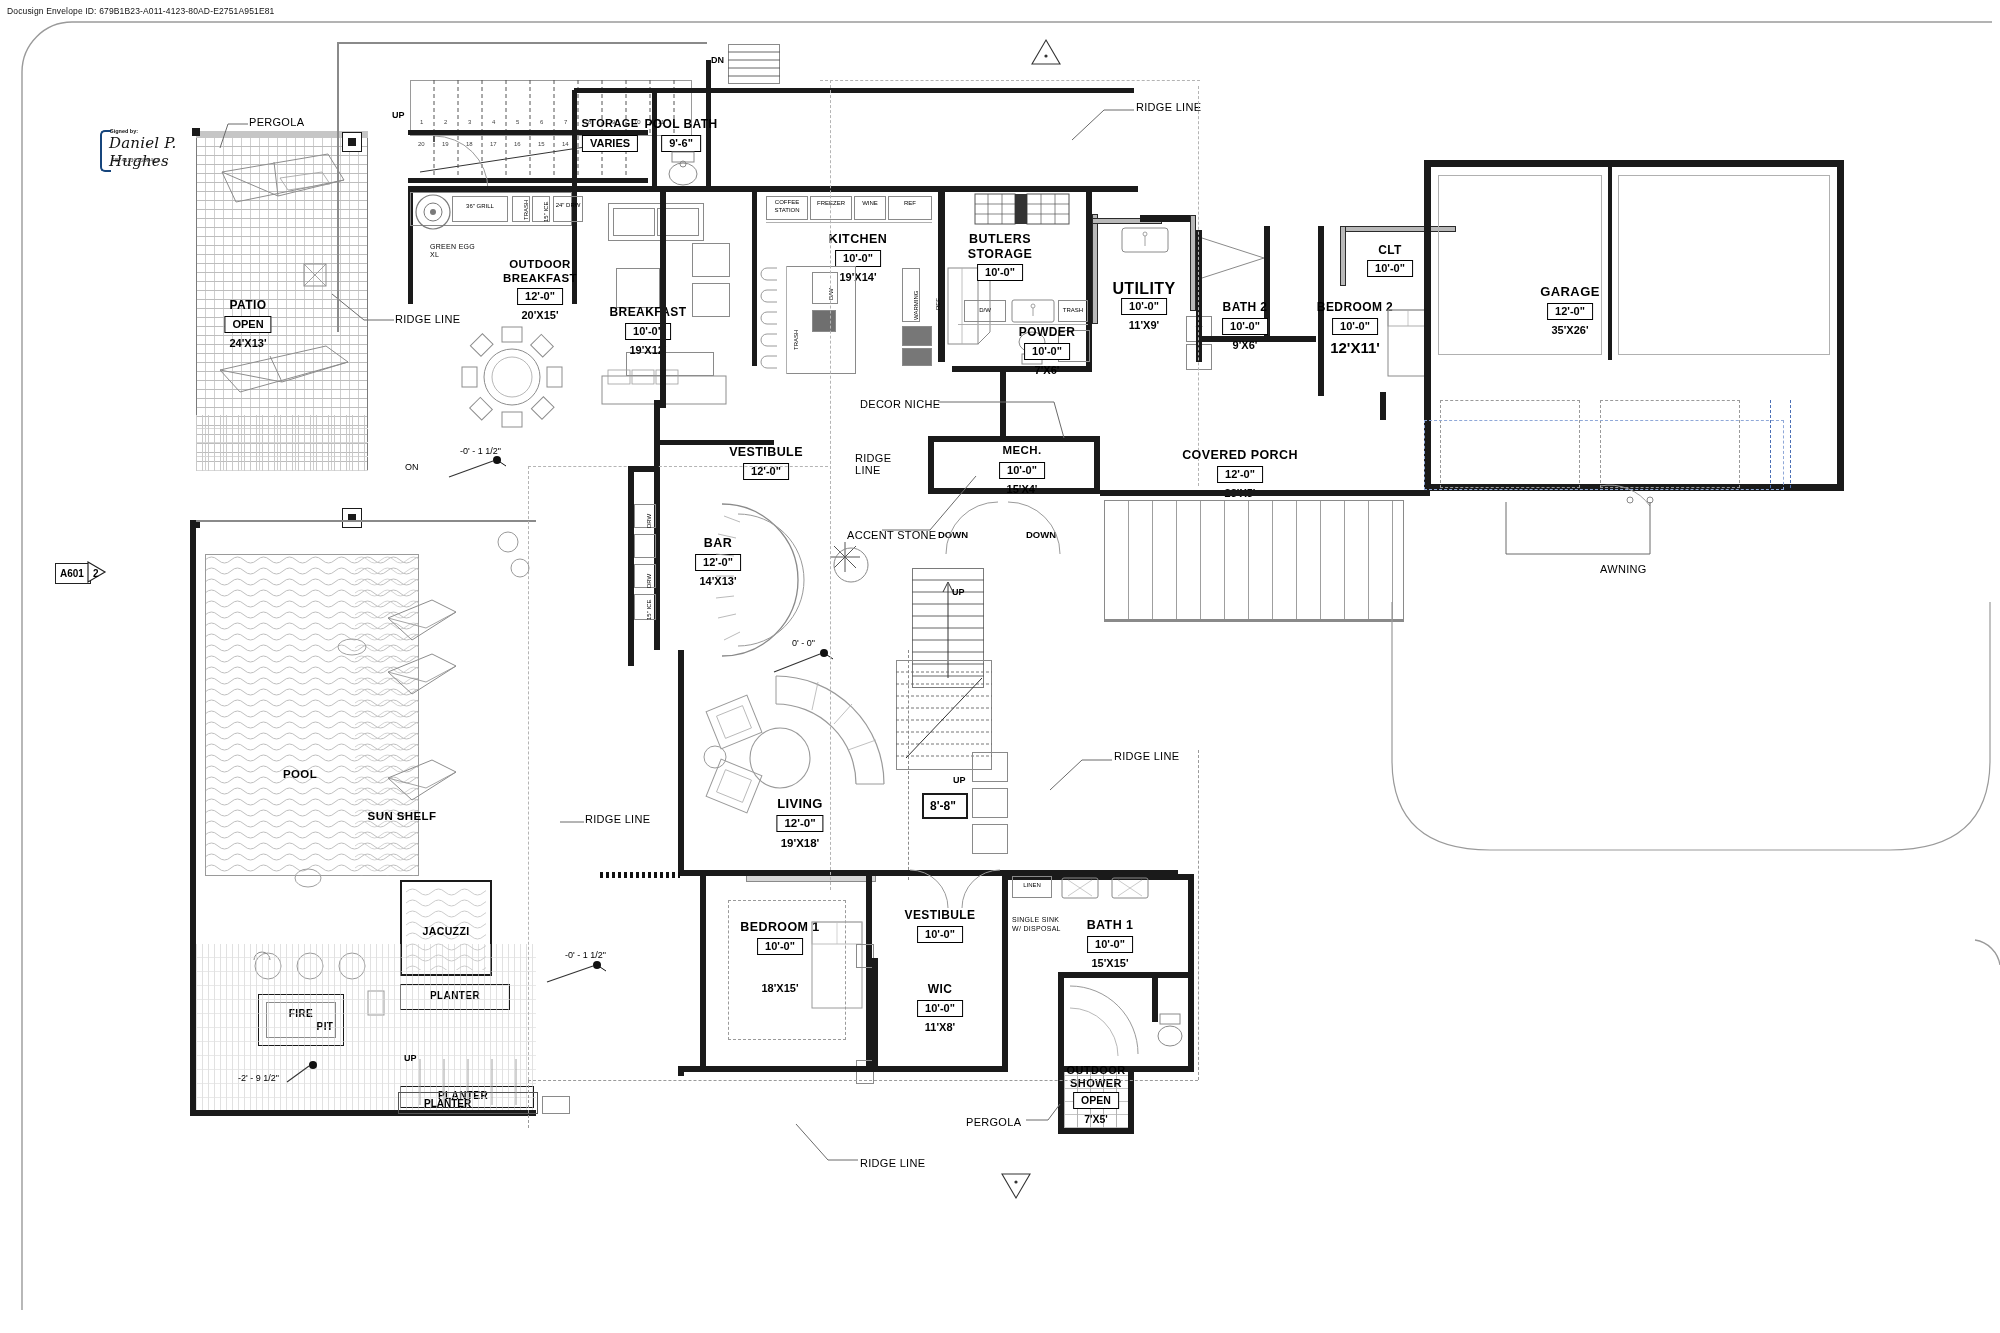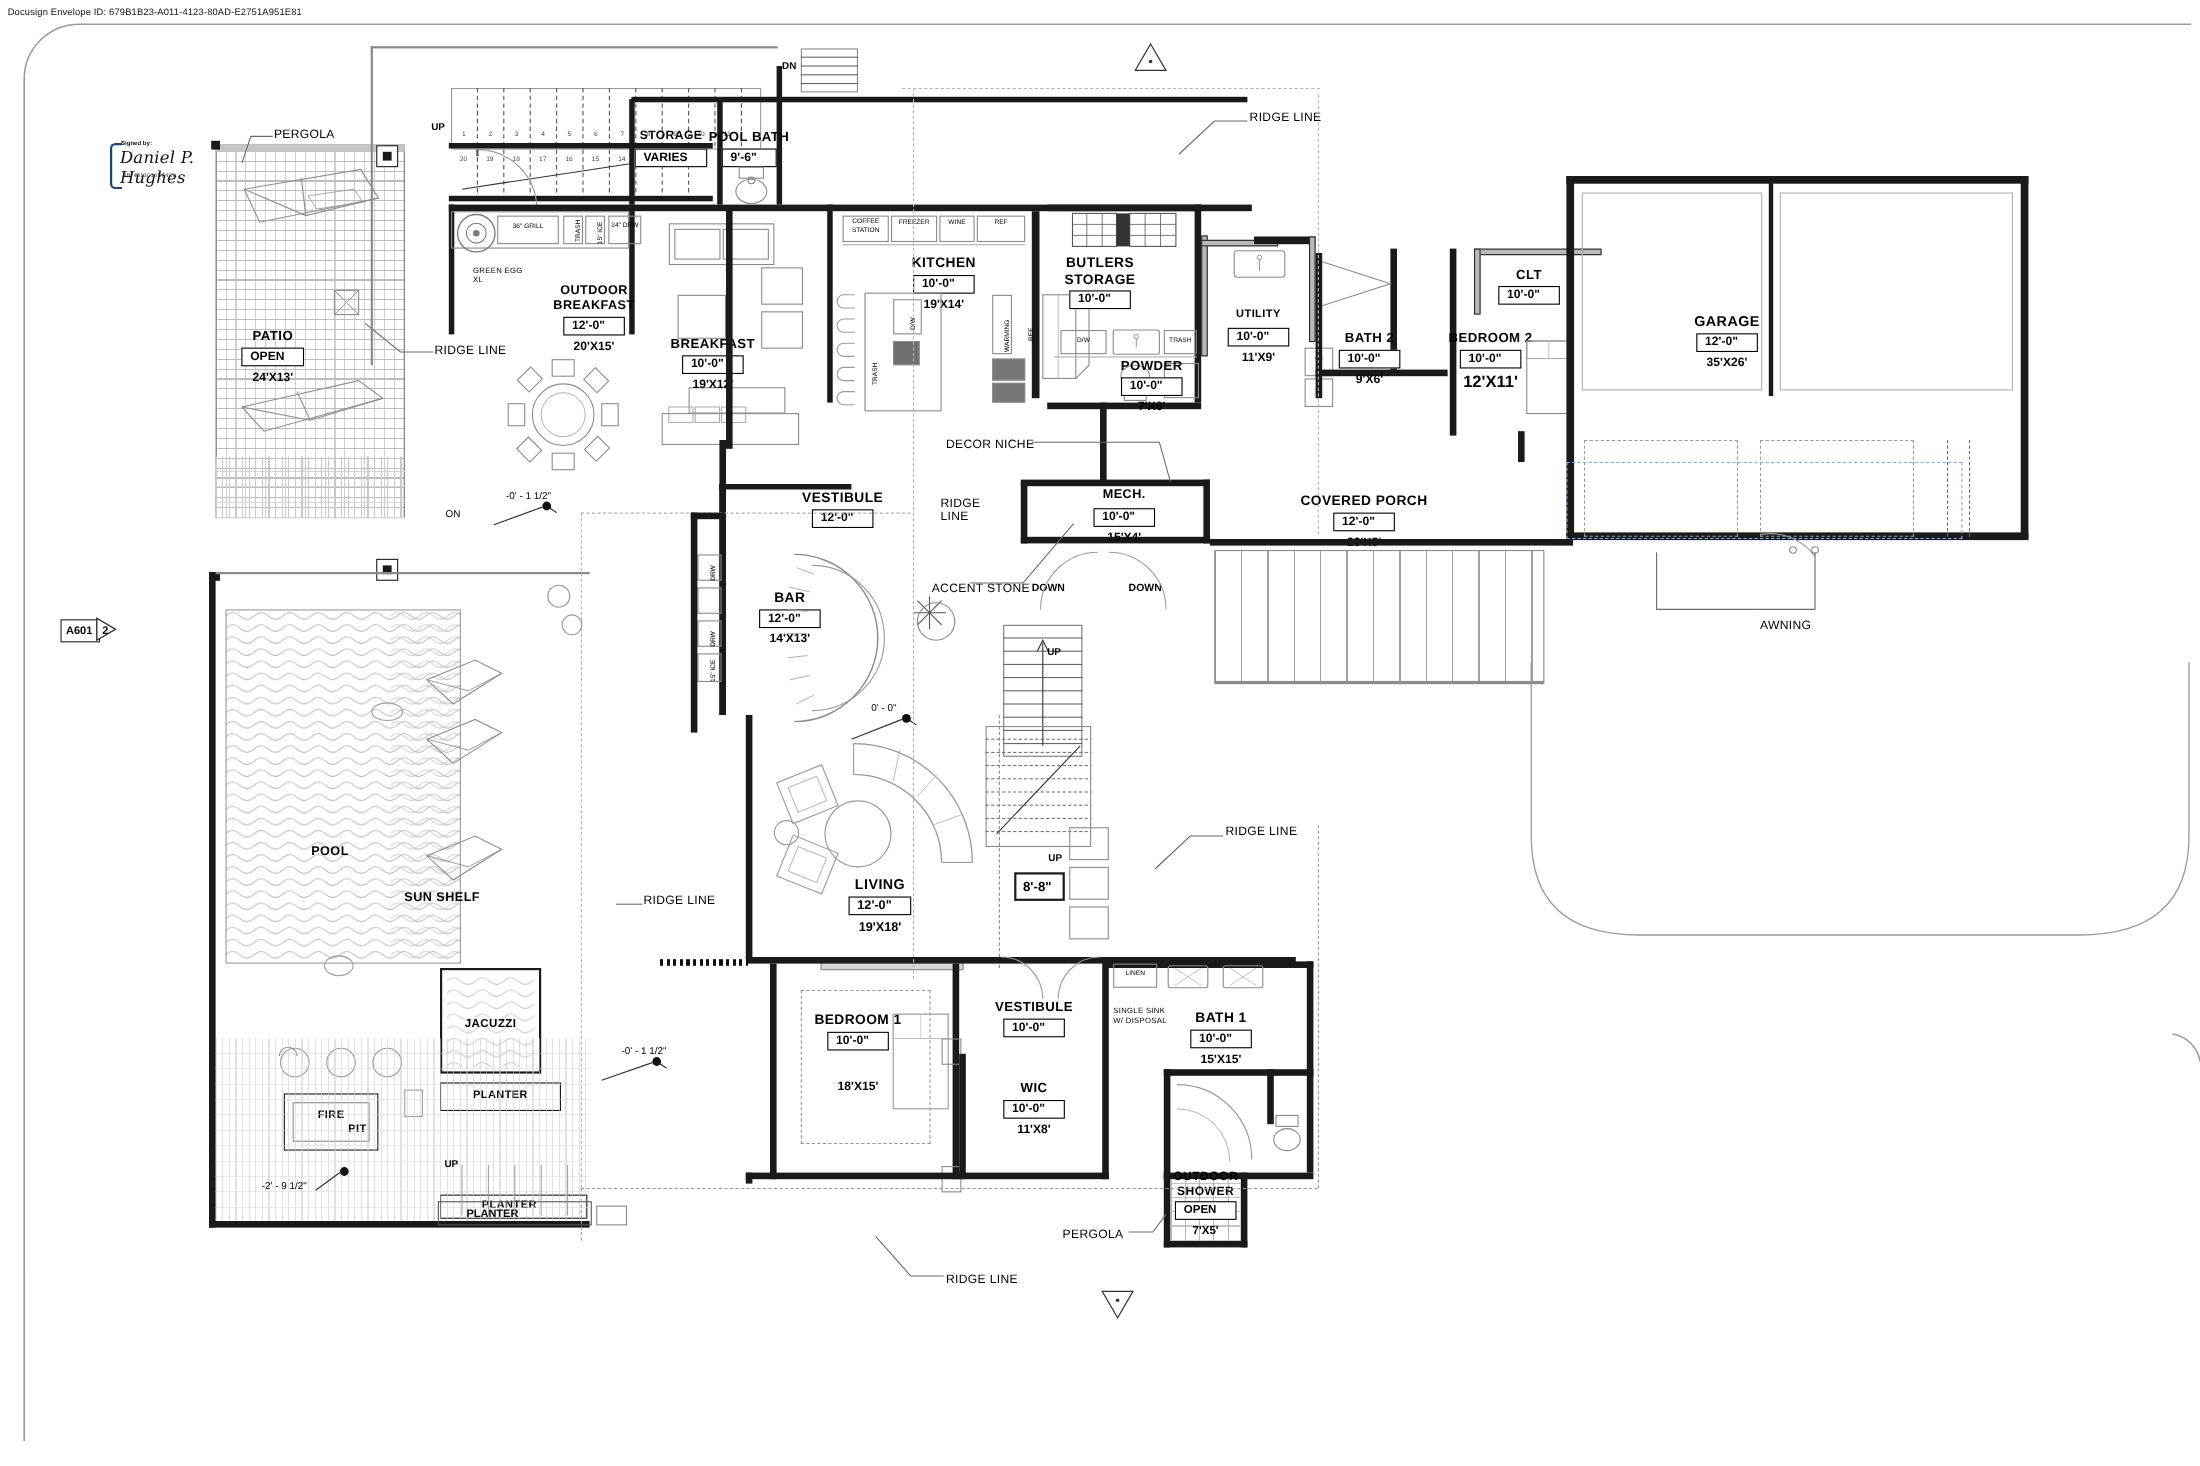--- a/index.html
+++ b/index.html
@@ -6,21 +6,21 @@
   body{width:2000px;height:1333px;overflow:hidden;
        font-family:"Liberation Sans",sans-serif;color:#000;}
   #sheet{position:relative;width:2000px;height:1333px;background:#fff;}
 
   
   .abs{position:absolute;}
   .txt{position:absolute;white-space:nowrap;}
   .rmName{position:absolute;white-space:nowrap;font-weight:bold;
           letter-spacing:.4px;text-align:center;transform:translateX(-50%);}
   .rmTag{position:absolute;transform:translateX(-50%);
-         border:1.4px solid #000;background:#fff;padding:1px 17px 2px 7px;
+         border:1.4px solid #000;background:#fff;padding:1px 7px 2px 7px;
          font-weight:bold;white-space:nowrap;text-align:right;}
   .rmDim{position:absolute;transform:translateX(-50%);font-weight:bold;
          white-space:nowrap;text-align:center;}
   .lead{position:absolute;white-space:nowrap;font-size:11px;letter-spacing:.3px;}
   .micro{position:absolute;white-space:nowrap;font-size:6px;text-align:center;
          letter-spacing:0px;line-height:7px;}
   .microV{position:absolute;white-space:nowrap;font-size:6px;
           transform-origin:0 0;transform:rotate(-90deg);}
 
   
@@ -383,21 +383,21 @@
 
   <div class="wg" style="left:1092px;top:214px;width:6px;height:110px;"></div>
   <div class="wg" style="left:1092px;top:218px;width:70px;height:6px;"></div>
   <div class="w" style="left:1140px;top:215px;width:56px;height:7px;"></div>
   <div class="wg" style="left:1190px;top:215px;width:6px;height:96px;"></div>
   <svg class="abs" style="left:1120px;top:226px;" width="50" height="28">
     <rect x="2" y="2" width="46" height="24" rx="3" fill="none" stroke="#8a8a8a" stroke-width="1"></rect>
     <circle cx="25" cy="8" r="2" fill="none" stroke="#8a8a8a" stroke-width=".8"></circle>
     <line x1="25" y1="10" x2="25" y2="20" stroke="#8a8a8a" stroke-width=".8"></line>
   </svg>
-  <div class="rmName" style="left:1144px;top:280px;font-size:10px;">UTILITY</div>
+  <div class="rmName" style="left:1144px;top:280px;font-size:16px;">UTILITY</div>
   <div class="rmTag" style="left:1144px;top:298px;font-size:11px;">10'-0"</div>
   <div class="rmDim" style="left:1144px;top:319px;font-size:11px;">11'X9'</div>
   <div class="box" style="left:1186px;top:316px;width:26px;height:26px;"></div>
   <div class="micro" style="left:1186px;top:325px;width:26px;font-size:7px;">W</div>
   <div class="box" style="left:1186px;top:344px;width:26px;height:26px;"></div>
   <div class="micro" style="left:1186px;top:353px;width:26px;font-size:7px;">D</div>
 
   <div class="w" style="left:1196px;top:230px;width:6px;height:132px;"></div>
   <div class="w" style="left:1196px;top:336px;width:120px;height:6px;"></div>
   <div class="w" style="left:1264px;top:226px;width:6px;height:112px;"></div>

